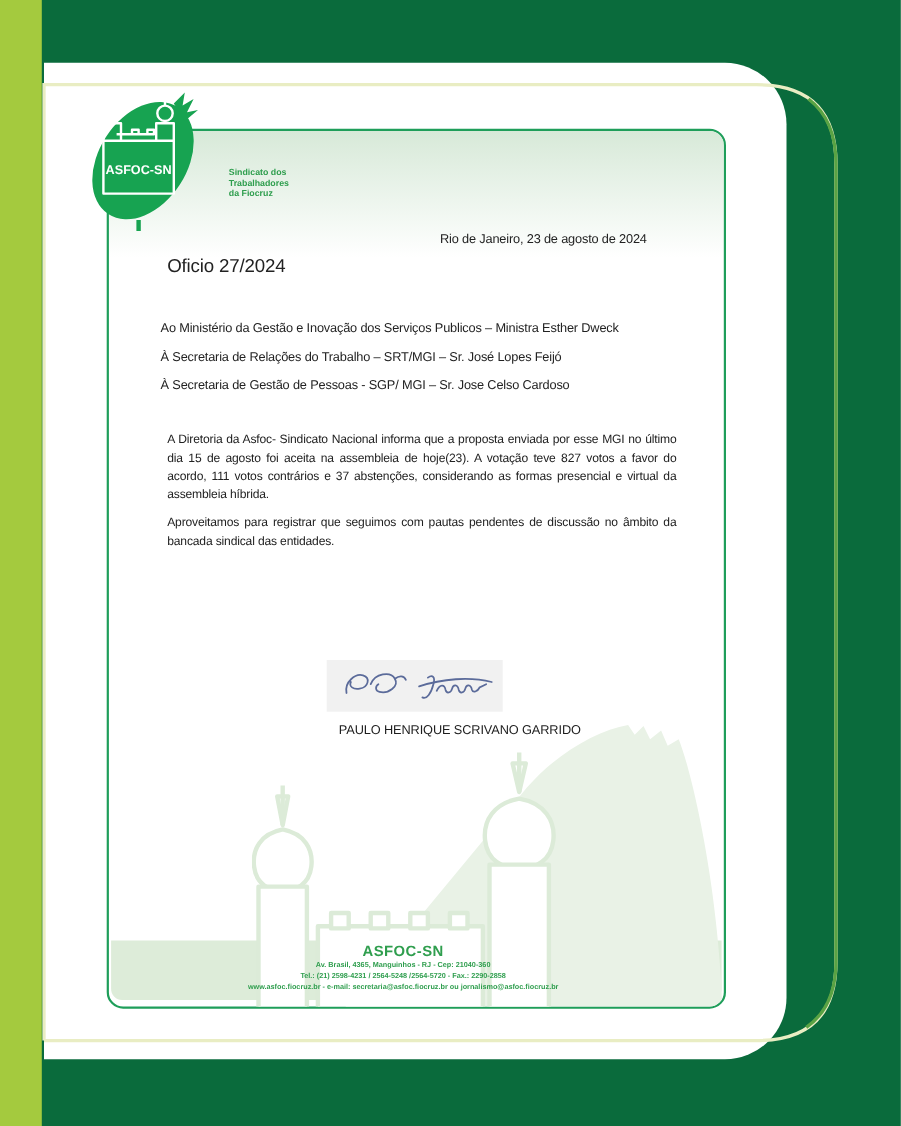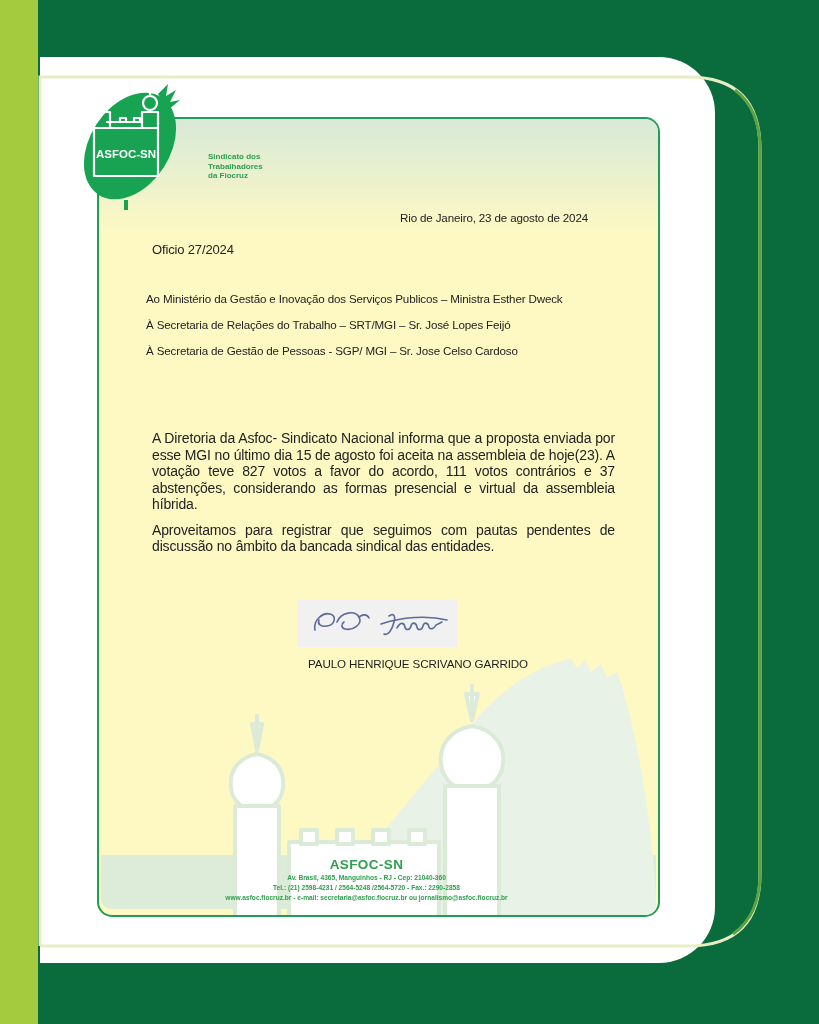--- a/index.html
+++ b/index.html
@@ -3,32 +3,32 @@
 <meta charset="utf-8">
 <style>
   html,body{margin:0;padding:0;}
   body{width:819px;height:1024px;font-family:"Liberation Sans","DejaVu Sans",sans-serif;}
   .canvas{position:relative;width:819px;height:1024px;background:#0a6b3c;overflow:hidden;}
   .stripe{position:absolute;left:0;top:0;width:38px;height:1024px;background:#a4ca3e;}
   .paper{position:absolute;left:40px;top:57px;width:675px;height:906px;background:#ffffff;border-radius:0 56px 56px 0;}
   .outline-svg{position:absolute;left:0;top:0;width:819px;height:1024px;pointer-events:none;}
   
   .letter{position:absolute;left:97px;top:117px;width:563px;height:800px;box-sizing:border-box;
-          border:2px solid #1f9e5a;border-radius:15px;background:#fef9c3;overflow:hidden;}
+          border:2px solid #1f9e5a;border-radius:15px;background:#ffffff;overflow:hidden;}
   .header-grad{position:absolute;left:0;top:0;right:0;height:115px;
           background:linear-gradient(to bottom,#d7e9d8 0%,rgba(255,255,255,0) 100%);}
   .footer-band{position:absolute;left:2px;right:2px;top:736px;height:54px;background:#ddecd9;
           border-radius:0 0 10px 10px;}
   .watermark{position:absolute;left:130px;top:535px;width:435px;height:265px;}
   .date{position:absolute;top:92px;right:70px;font-size:11.6px;color:#222;letter-spacing:-0.15px;}
-  .ref{position:absolute;top:123px;left:53px;font-size:13px;color:#222;letter-spacing:-0.15px;text-align:right;}
+  .ref{position:absolute;top:113px;left:53px;font-size:17px;color:#222;letter-spacing:-0.15px;text-align:right;}
   .recipients{position:absolute;top:167px;left:47px;font-size:11.6px;color:#222;letter-spacing:-0.15px;}
   .recipients div{height:26px;line-height:26px;}
-  .paragraphs{position:absolute;top:273px;left:53px;width:463px;font-size:14px;color:#222;
-          letter-spacing:-0.15px;margin-top:38px;}
+  .paragraphs{position:absolute;top:273px;left:53px;width:463px;font-size:11px;color:#222;
+          letter-spacing:-0.15px;}
   .paragraphs p{margin:0 0 9px 0;line-height:16.5px;text-align:justify;}
   .sig-box{position:absolute;top:481px;left:198px;width:160px;height:47px;background:#f1f1f1;}
   .signer{position:absolute;top:537px;left:40px;width:520px;text-align:center;color:#1d1d1d;
           font-size:11.6px;line-height:15px;letter-spacing:-0.1px;}
   .letter-footer{position:absolute;left:0;right:0;top:738px;text-align:center;color:#2f9e4e;
           transform:translateX(-12px);}
   .lf-title{font-size:13.5px;font-weight:bold;letter-spacing:0.4px;line-height:16px;}
   .lf-fullname{font-size:7.6px;font-weight:bold;line-height:12px;}
   .lf-small{font-size:6.6px;font-weight:bold;line-height:10px;}
   

